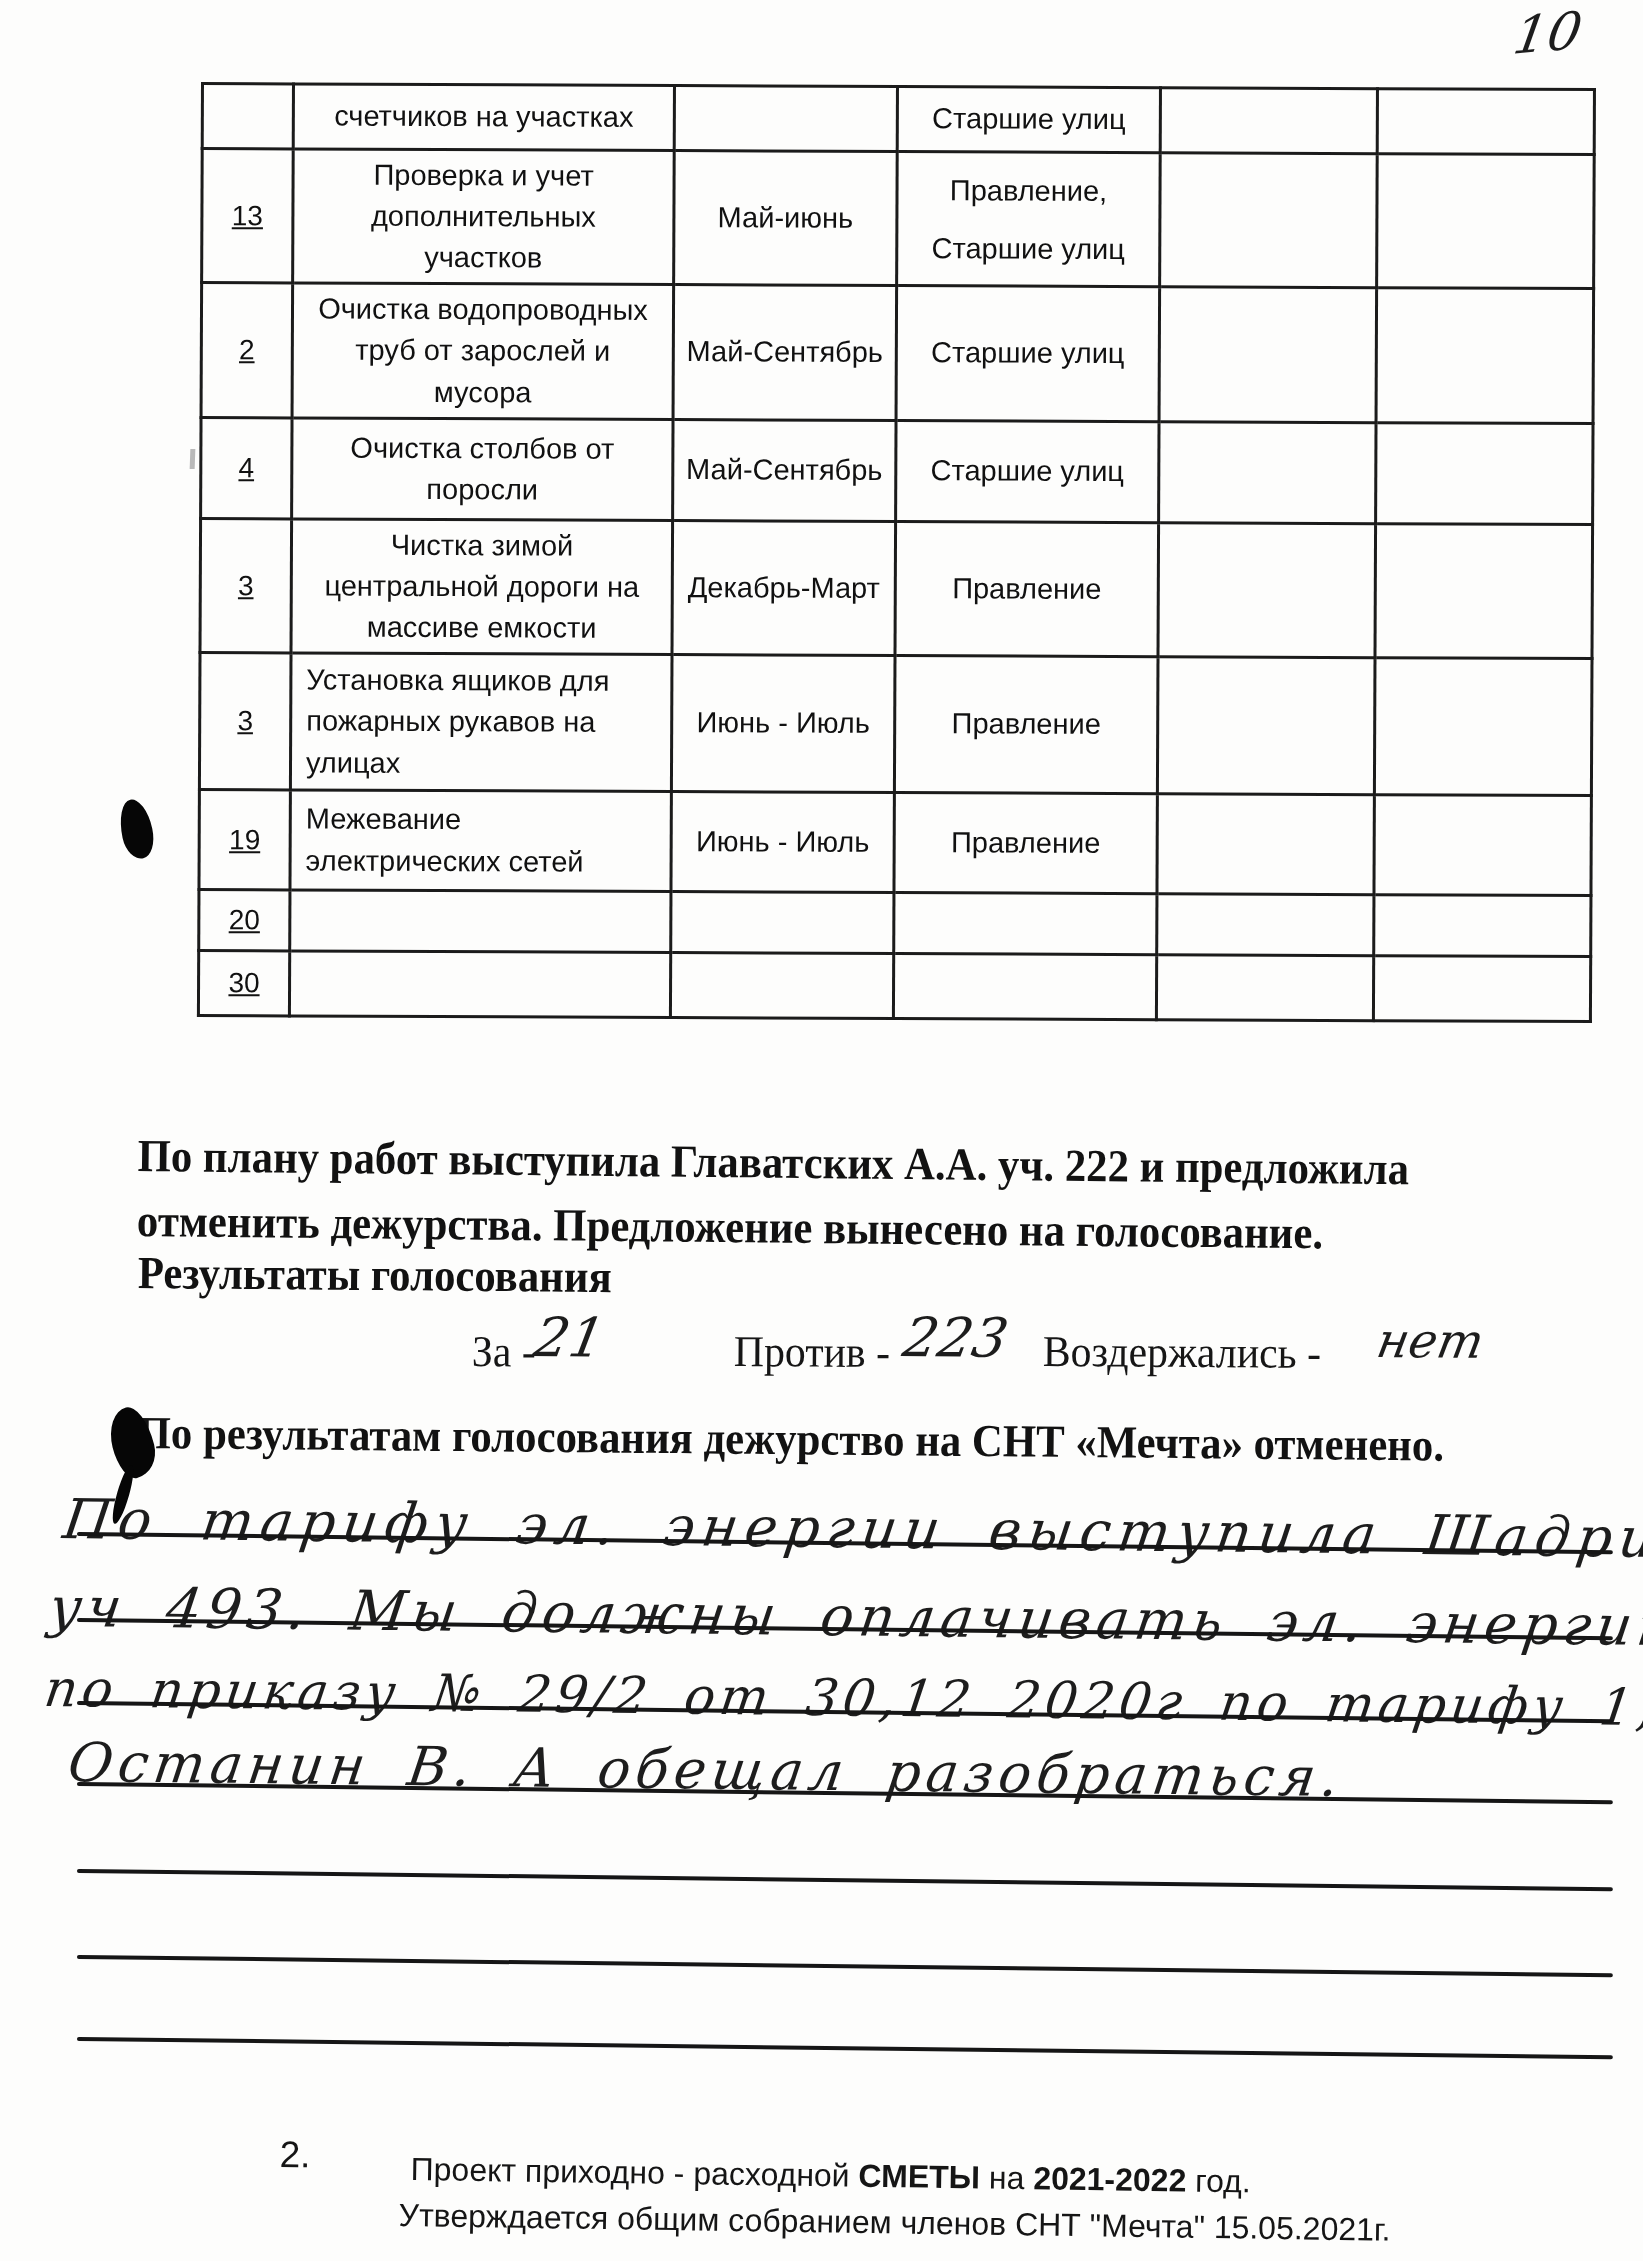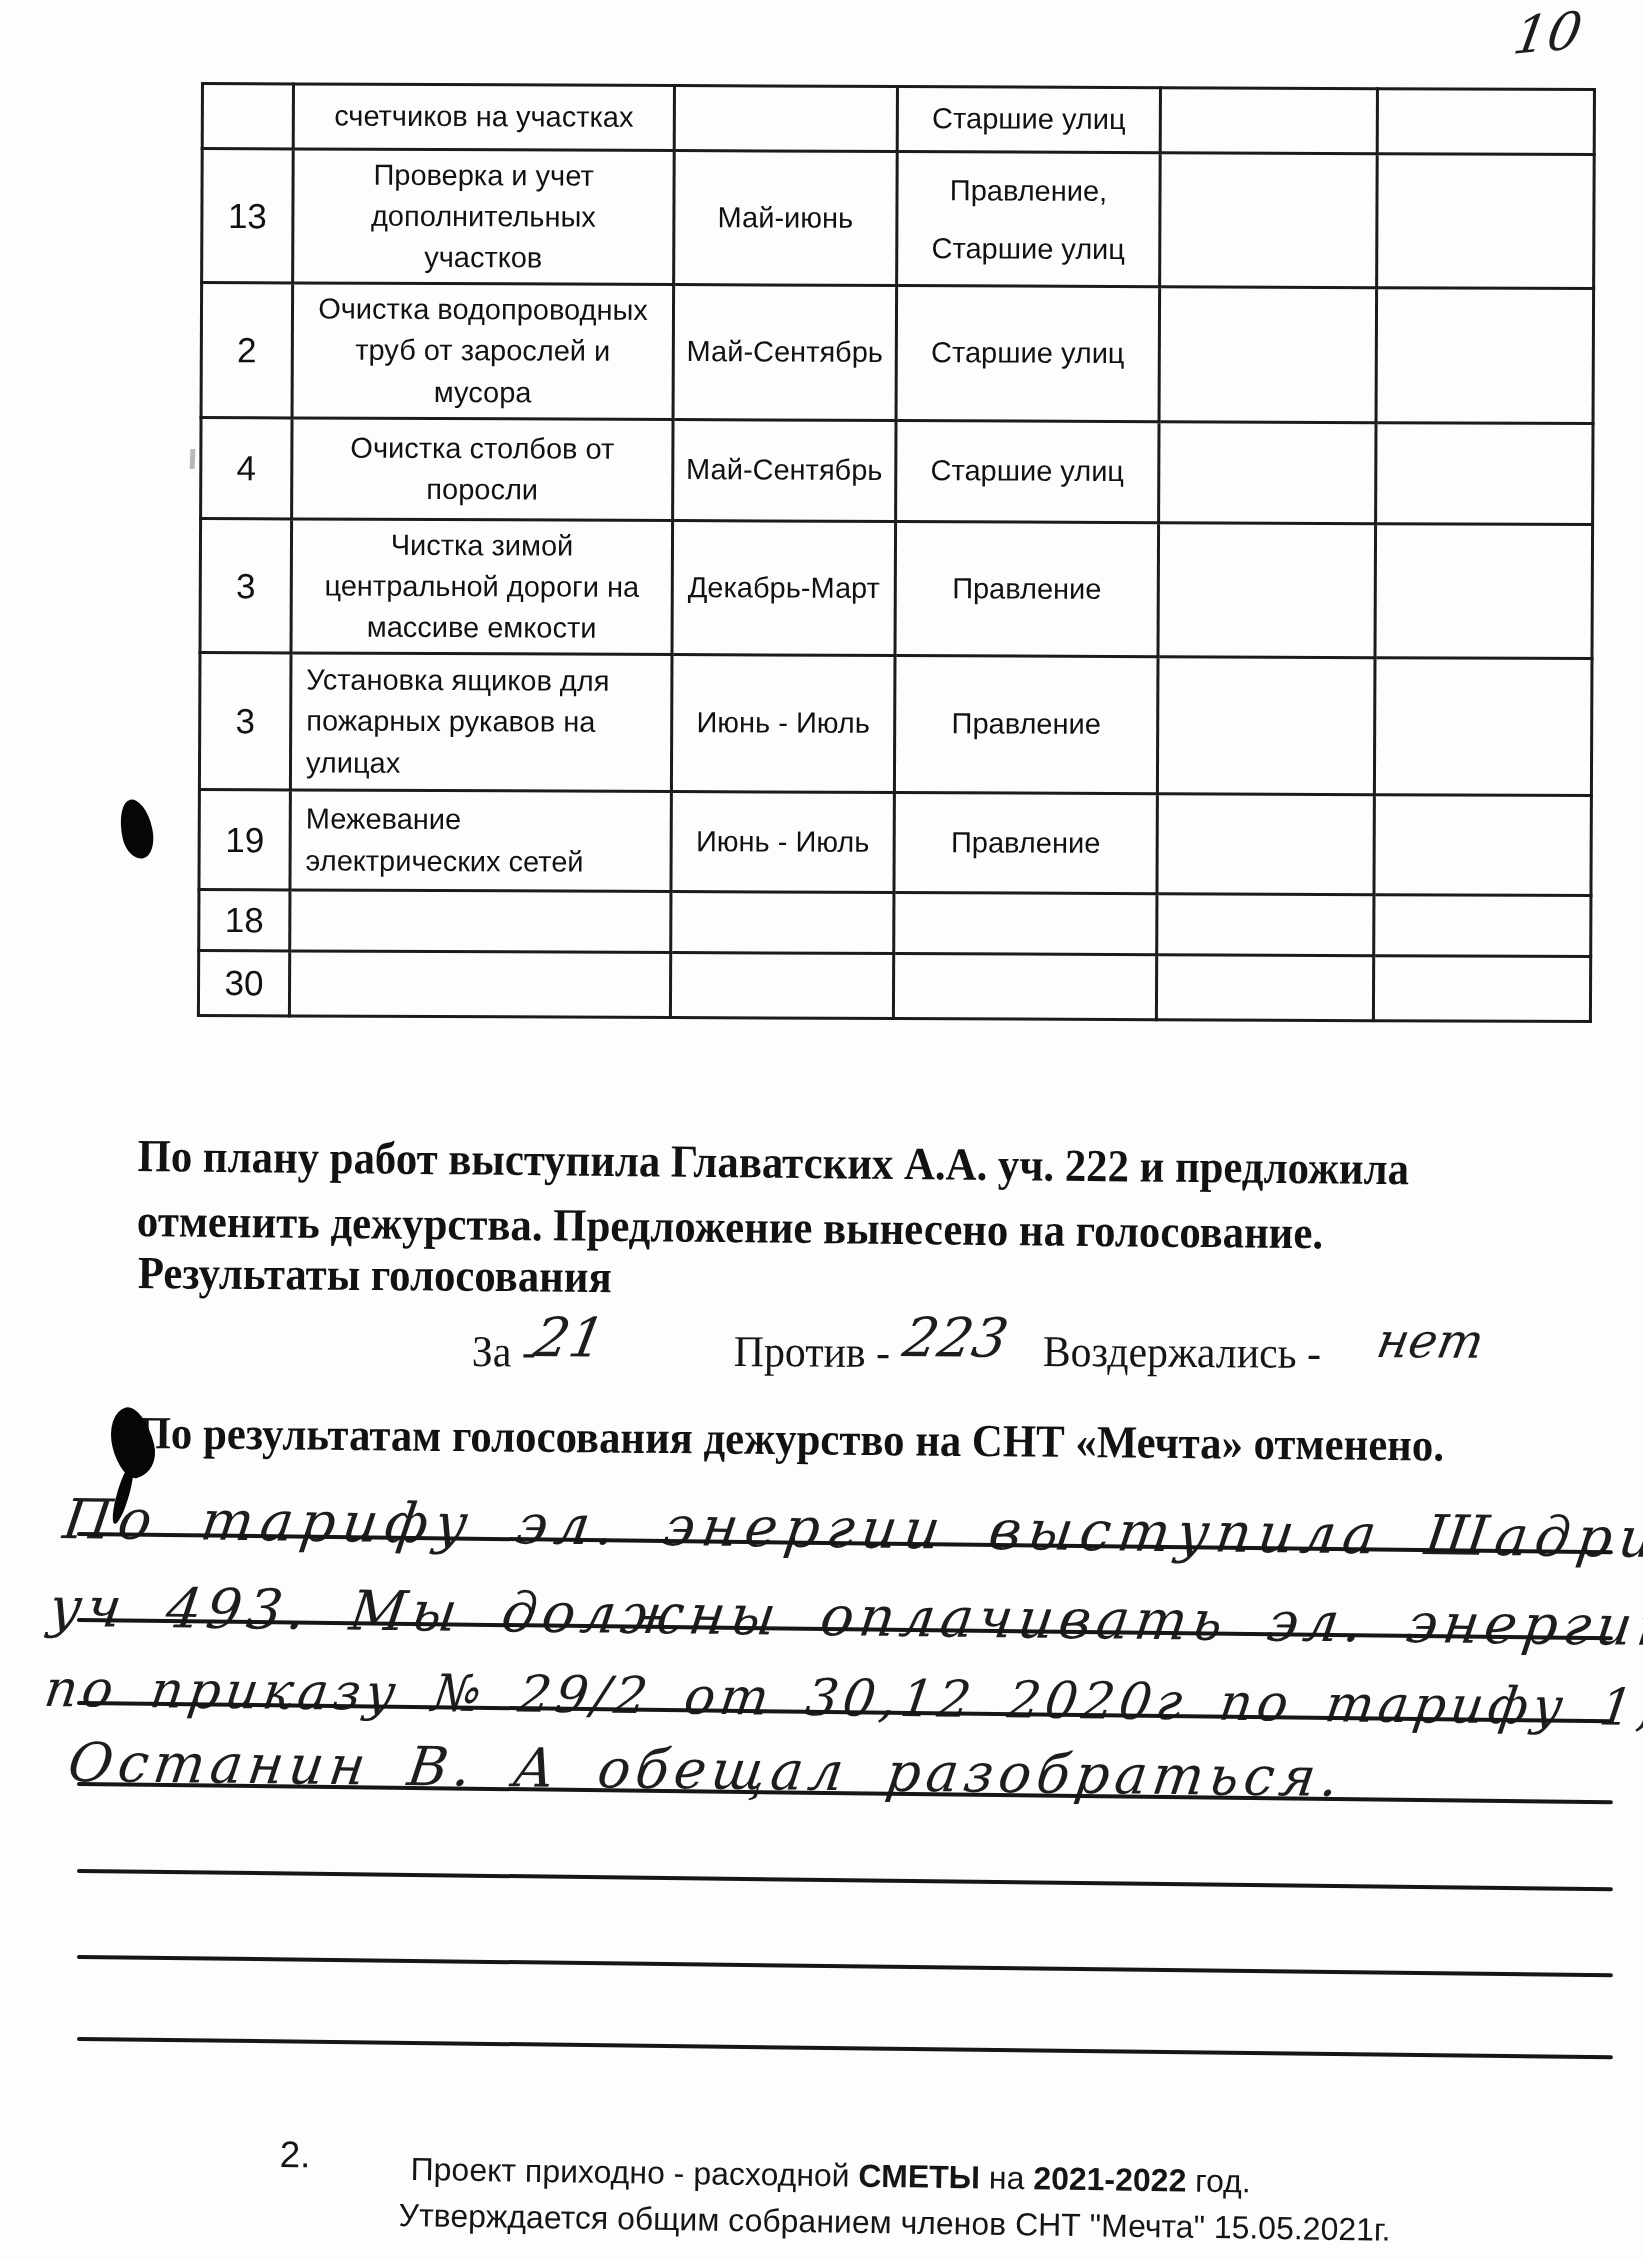--- a/index.html
+++ b/index.html
@@ -15,21 +15,21 @@
     border-collapse:collapse; table-layout:fixed;
     transform:rotate(0.25deg); transform-origin:0 0;
   }
   .worktable td {
     border:3.1px solid #1b1b1b;
     font-family:"Liberation Sans", sans-serif;
     font-size:29px; line-height:1.42; color:#111;
     text-align:center; vertical-align:middle;
     padding:3.1px 6.1px; white-space:pre-line; overflow:hidden;
   }
-  .worktable td.c-num { font-size:35px; }
+  .worktable td.c-num { font-size:28px;text-decoration:underline; }
   .worktable td.left { text-align:left; padding-left:14px; }
   .worktable td.gap  { line-height:2.0; }
 
   
   .typed {
     position:absolute; font-family:"Liberation Serif", serif;
     font-weight:bold; color:#121212; white-space:nowrap;
     transform-origin:0 0;
   }
   .plan { left:138px; top:1123px; font-size:46px; line-height:65px;
@@ -169,21 +169,21 @@
       <tr style="height:100px">
         <td class="c-num">19</td>
         <td class="c-task left">Межевание
 электрических сетей</td>
         <td class="c-period">Июнь - Июль</td>
         <td class="c-resp">Правление</td>
         <td></td>
         <td></td>
       </tr>
       <tr style="height:61px">
-        <td class="c-num">18</td>
+        <td class="c-num">20</td>
         <td class="c-task"></td>
         <td class="c-period"></td>
         <td class="c-resp"></td>
         <td></td>
         <td></td>
       </tr>
       <tr style="height:65px">
         <td class="c-num">30</td>
         <td class="c-task"></td>
         <td class="c-period"></td>

